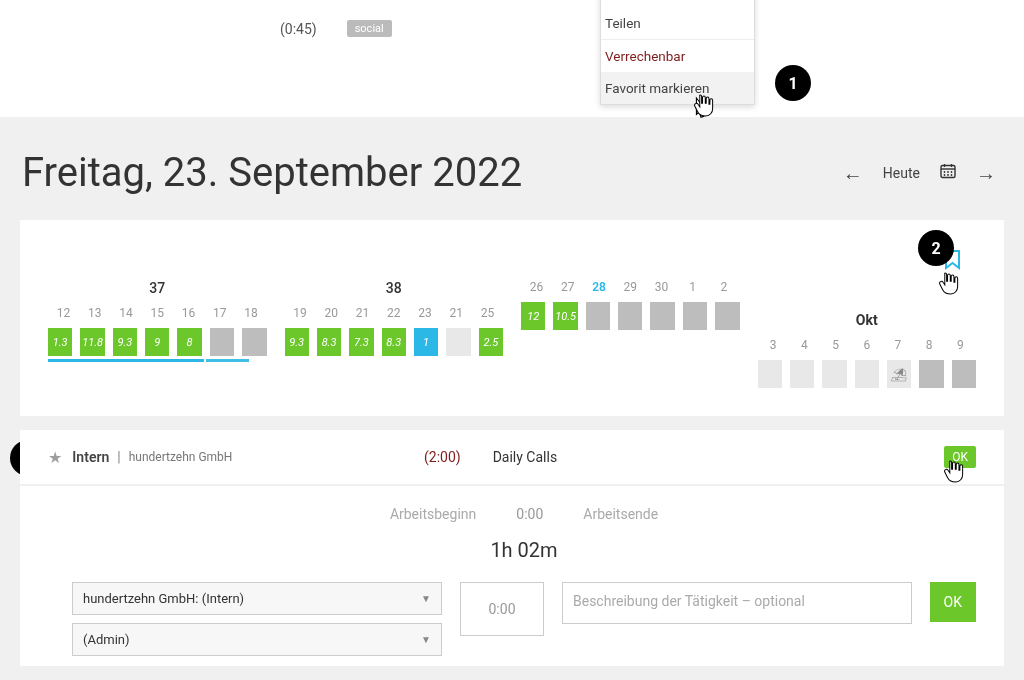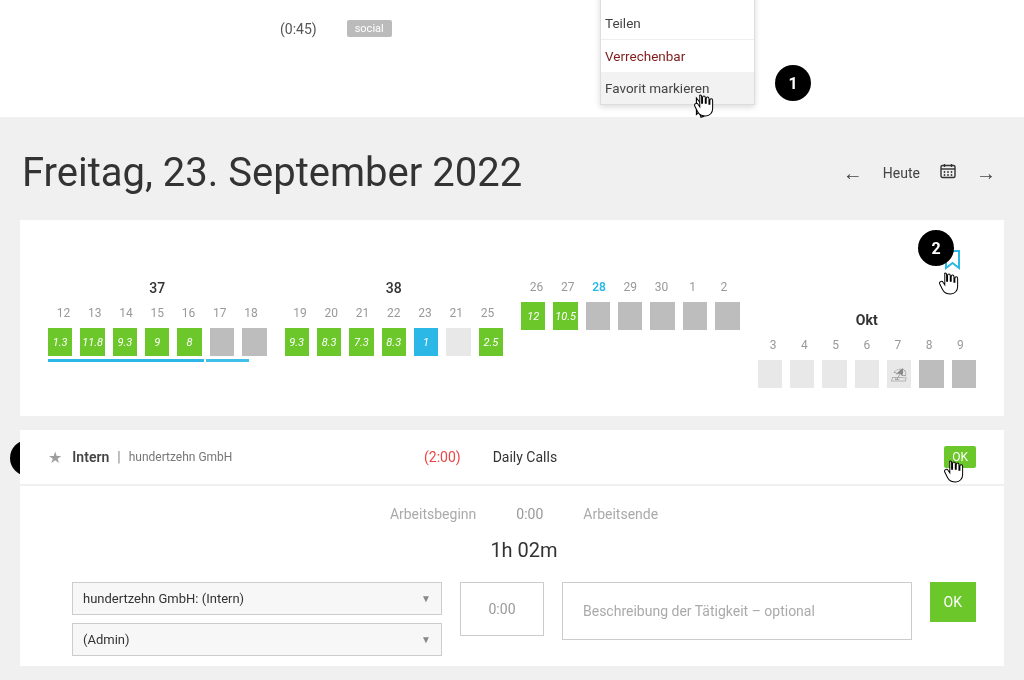--- a/index.html
+++ b/index.html
@@ -51,34 +51,34 @@
   .cell.dark { background: #bdbdbd; }
   .cell.light { background: #e8e8e8; }
   .cell.icon-cell { color: #888; font-size: 13px; }
   .underline-wrap { display: flex; height: 3px; margin-top: 3px; }
 
   .entry-card { background: #fff; margin: 14px 20px 0 20px; padding: 16px 28px; position: relative; display: flex; align-items: center; }
   .entry-card .star { color: #9e9e9e; font-size: 16px; margin-right: 10px; }
   .entry-card .intern { font-weight: 600; color: #444; }
   .entry-card .divider { color: #888; padding: 0 8px; }
   .entry-card .company { color: #777; font-size: 12px; }
-  .entry-card .dur { color: #ef4444; margin-left: auto; margin-right: 32px; }
+  .entry-card .dur { color: #7f1d1d; margin-left: auto; margin-right: 32px; }
   .entry-card .desc { color: #333; flex: 0 0 260px; }
   .entry-card .ok-tag { background: #6cc72b; color: #fff; font-size: 12px; padding: 4px 8px; border-radius: 2px; margin-left: auto; }
 
   .form-card { background: #fff; margin: 2px 20px 0 20px; padding: 20px 28px 10px 52px; }
   .form-top-row { display: flex; align-items: center; justify-content: center; gap: 40px; color: #aaa; font-size: 14px; margin-bottom: 16px; }
   .form-top-row .val { color: #999; }
   .form-duration { text-align: center; font-size: 20px; color: #333; margin-bottom: 20px; }
   .form-body { display: flex; gap: 18px; align-items: flex-start; }
   .selects { flex: 0 0 370px; display: flex; flex-direction: column; gap: 8px; }
   .select { border: 1px solid #ccc; background: #f7f7f7; padding: 8px 10px; font-size: 13px; display: flex; justify-content: space-between; align-items: center; cursor: pointer; }
   .select .caret { color: #888; font-size: 10px; }
   .time-box { width: 84px; border: 1px solid #ccc; background: #fff; text-align: center; padding: 18px 0; color: #999; }
-  .desc-input { flex: 1; border: 1px solid #ccc; background: #fff; padding: 20px; color: #aaa; min-height: 42px; }
+  .desc-input { flex: 1; border: 1px solid #ccc; background: #fff; padding: 10px; color: #aaa; min-height: 42px; }
   .ok-btn { background: #6cc72b; color: #fff; padding: 12px 14px; font-size: 14px; cursor: pointer; }
 
   .entry-wrap { position: relative; margin: 14px 20px 0 20px; }
 </style>
 </head>
 <body>
 
 <div class="top-section">
   <div class="top-row">
     <span class="time-tag">(0:45)</span>

